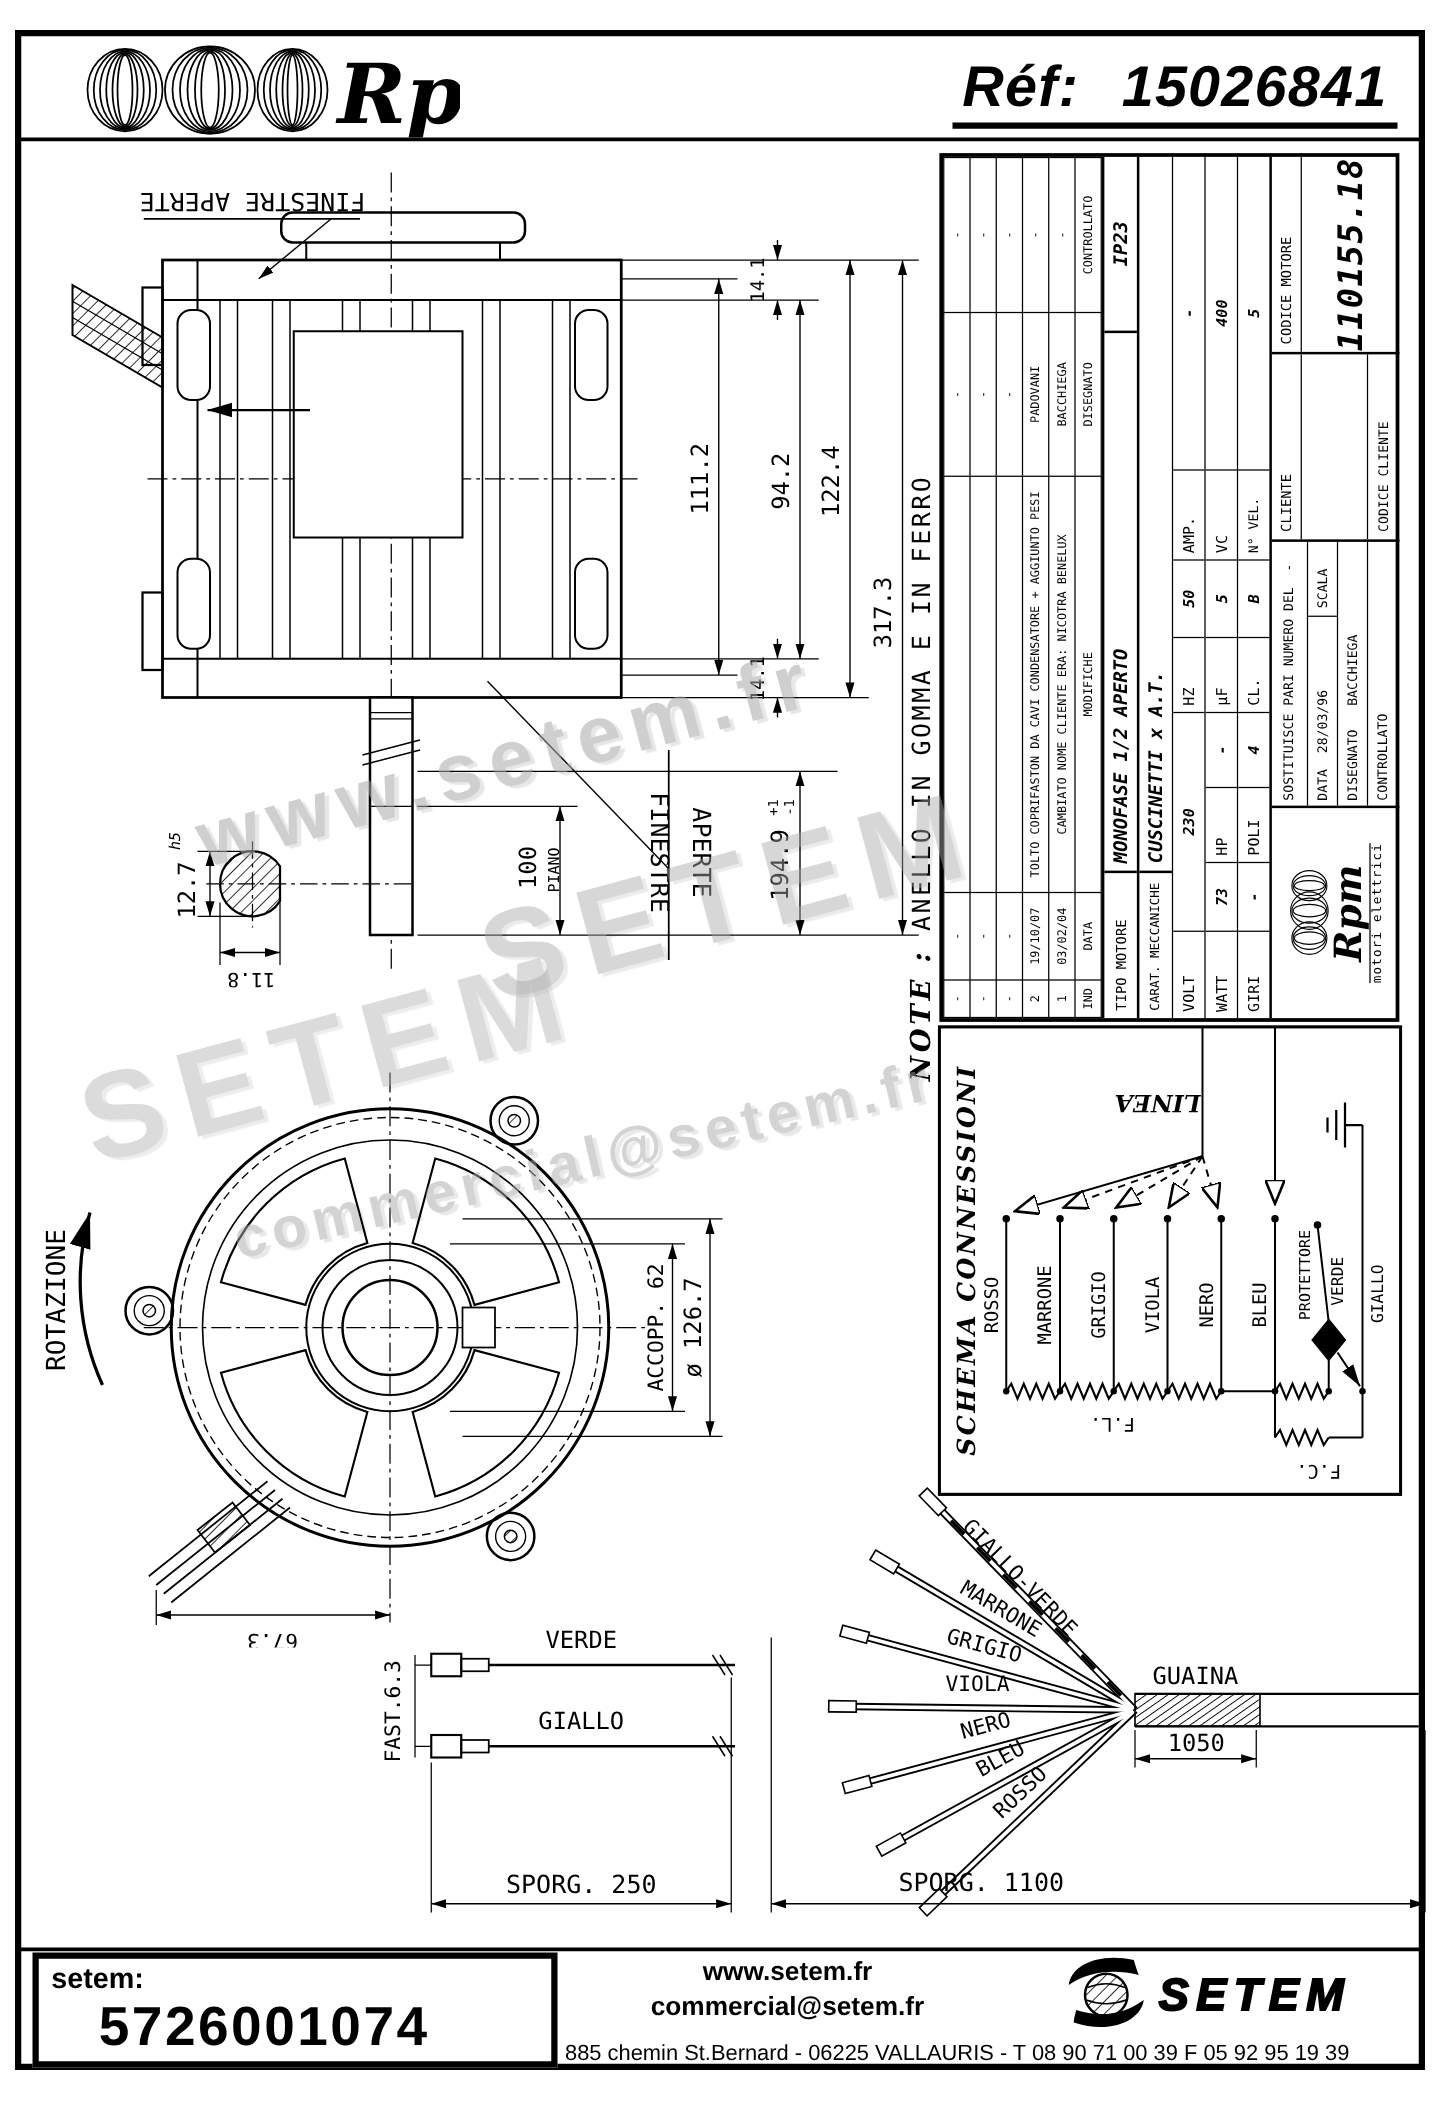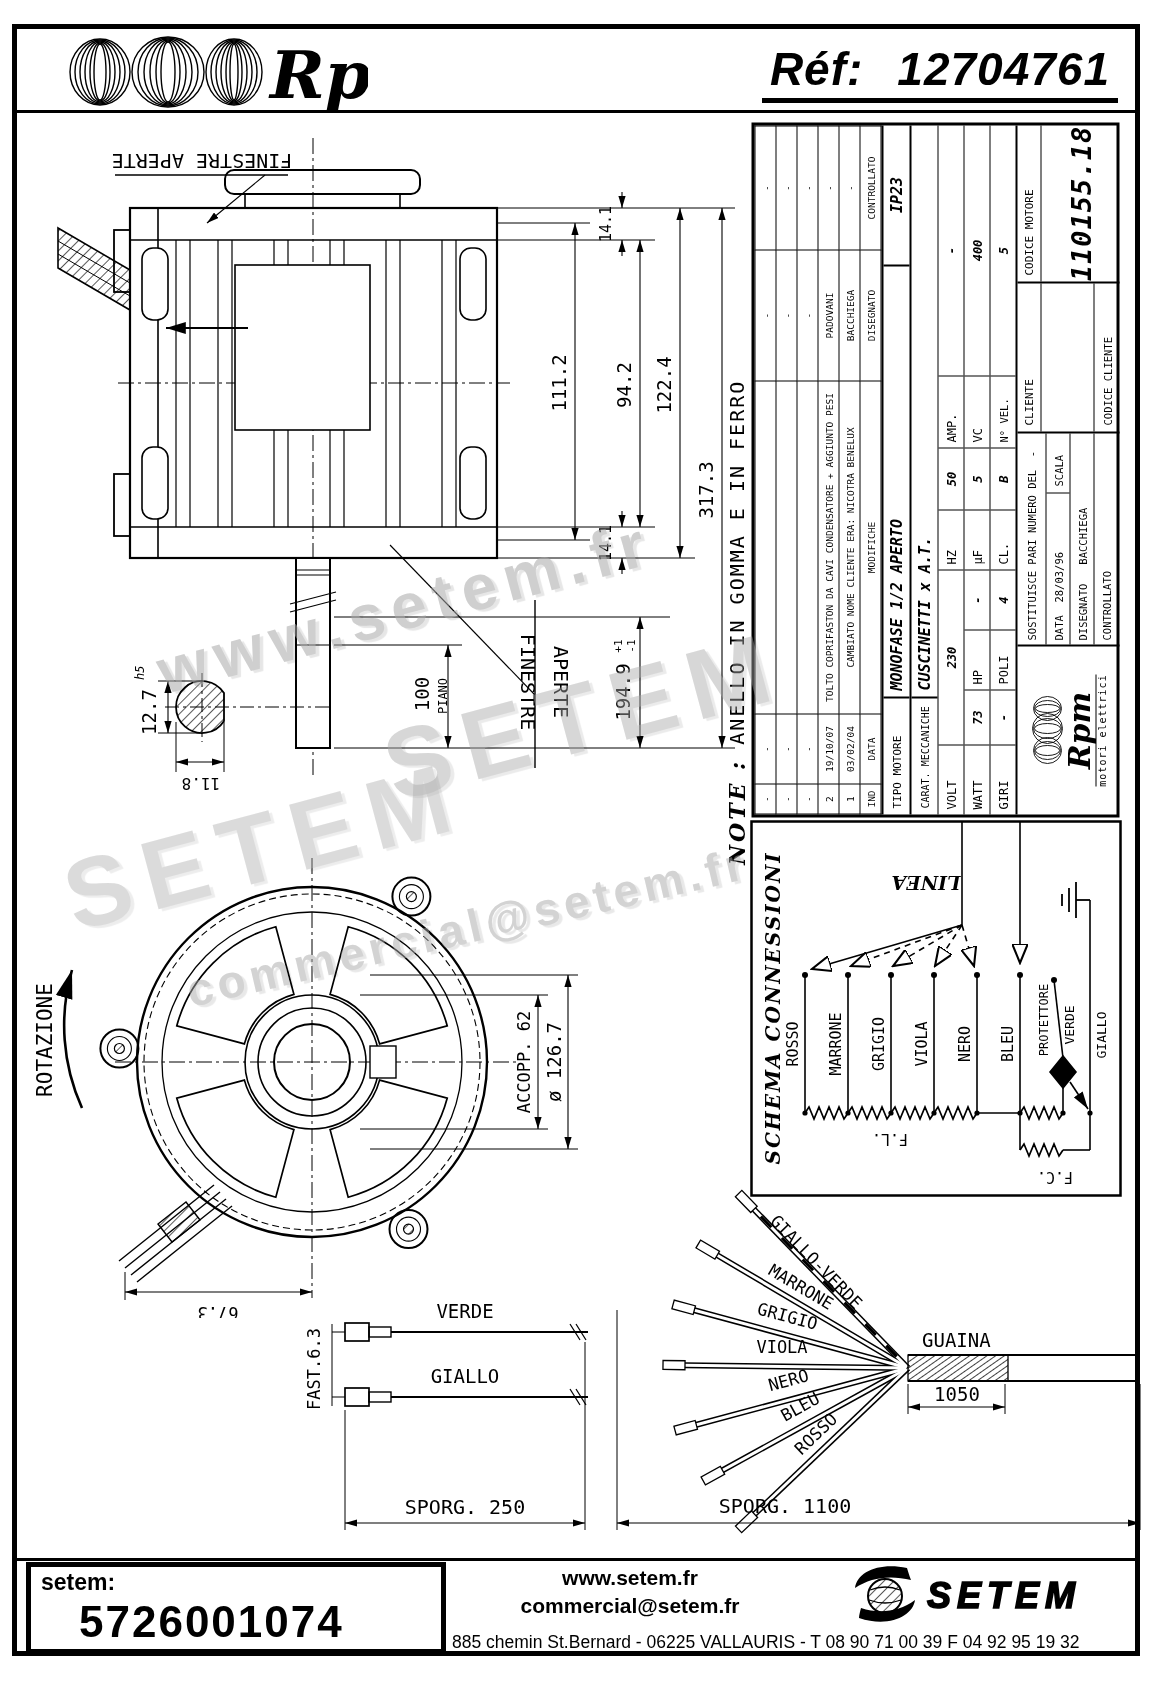--- a/index.html
+++ b/index.html
@@ -123,21 +123,21 @@
       <ellipse cx="196" cy="40" rx="18" ry="31"></ellipse>
         <ellipse cx="196" cy="40" rx="13" ry="30"></ellipse>
       <ellipse cx="196" cy="40" rx="8" ry="29"></ellipse>
         <ellipse cx="196" cy="40" rx="4" ry="28"></ellipse>
     </g>
   </g>
   <text x="232" y="66" font-size="66" class="ser" font-style="italic" font-weight="bold">Rpm</text>
 </svg>
 
 <div class="ref">
-  <span>Réf:</span><span class="num">12704761</span>
+  <span>Réf:</span><span class="num">15026841</span>
 </div>
 
 <svg class="abs" style="left:30px;top:130px" width="720" height="660">
   <g stroke="#000" fill="none">
 
     <line x1="283" y1="8" x2="283" y2="648" stroke-width="1" stroke-dasharray="16,4,3,4"></line>
     <line x1="88" y1="253" x2="480" y2="253" stroke-width="1" stroke-dasharray="16,4,3,4"></line>
 
     <rect x="195" y="40" width="195" height="24" rx="9" stroke-width="2"></rect>
     <line x1="215" y1="64" x2="215" y2="78" stroke-width="1.6"></line>
@@ -658,21 +658,21 @@
 <div class="wm" style="left:380px;top:660px;font-size:98px;letter-spacing:14px;transform:rotate(-15deg);opacity:.45">SETEM</div>
 <div class="wm" style="left:60px;top:790px;font-size:98px;letter-spacing:14px;transform:rotate(-15deg);opacity:.4">SETEM</div>
 <div class="wm" style="left:180px;top:900px;font-size:46px;letter-spacing:5px;transform:rotate(-13deg);opacity:.5">commercial@setem.fr</div>
 
 <div class="codebox">
   <div class="lbl">setem:</div>
   <div class="val">5726001074</div>
 </div>
 <div class="fcenter fsite">www.setem.fr</div>
 <div class="fcenter femail">commercial@setem.fr</div>
-<div class="fcenter faddr">885 chemin St.Bernard  -  06225 VALLAURIS  -  T 08 90 71 00 39   F 04 92 95 19 32</div>
+<div class="fcenter faddr">885 chemin St.Bernard  -  06225 VALLAURIS  -  T 08 90 71 00 39   F 05 92 95 19 39</div>
 <svg class="abs" style="left:845px;top:1560px" width="290" height="72">
   <g>
     <path d="M62,8 C34,2 12,12 10,28 C26,17 46,15 66,20 C64,15 63,11 62,8 Z" fill="#000"></path>
     <path d="M14,58 C44,68 68,56 70,40 C54,52 34,54 16,48 C15,52 14,55 14,58 Z" fill="#000"></path>
     <circle cx="40" cy="36" r="17" fill="url(#hatch)" stroke="#000" stroke-width="2"></circle>
     <path d="M25,30 Q40,24 55,30 M24,40 Q40,46 56,40" stroke="#000" fill="none" stroke-width="1.3"></path>
   </g>
   <text x="82" y="48" font-size="36" font-style="italic" font-weight="bold" letter-spacing="6" font-family="Liberation Sans, sans-serif" fill="#fff" stroke="#000" stroke-width="1.6">SETEM</text>
 </svg>
 

